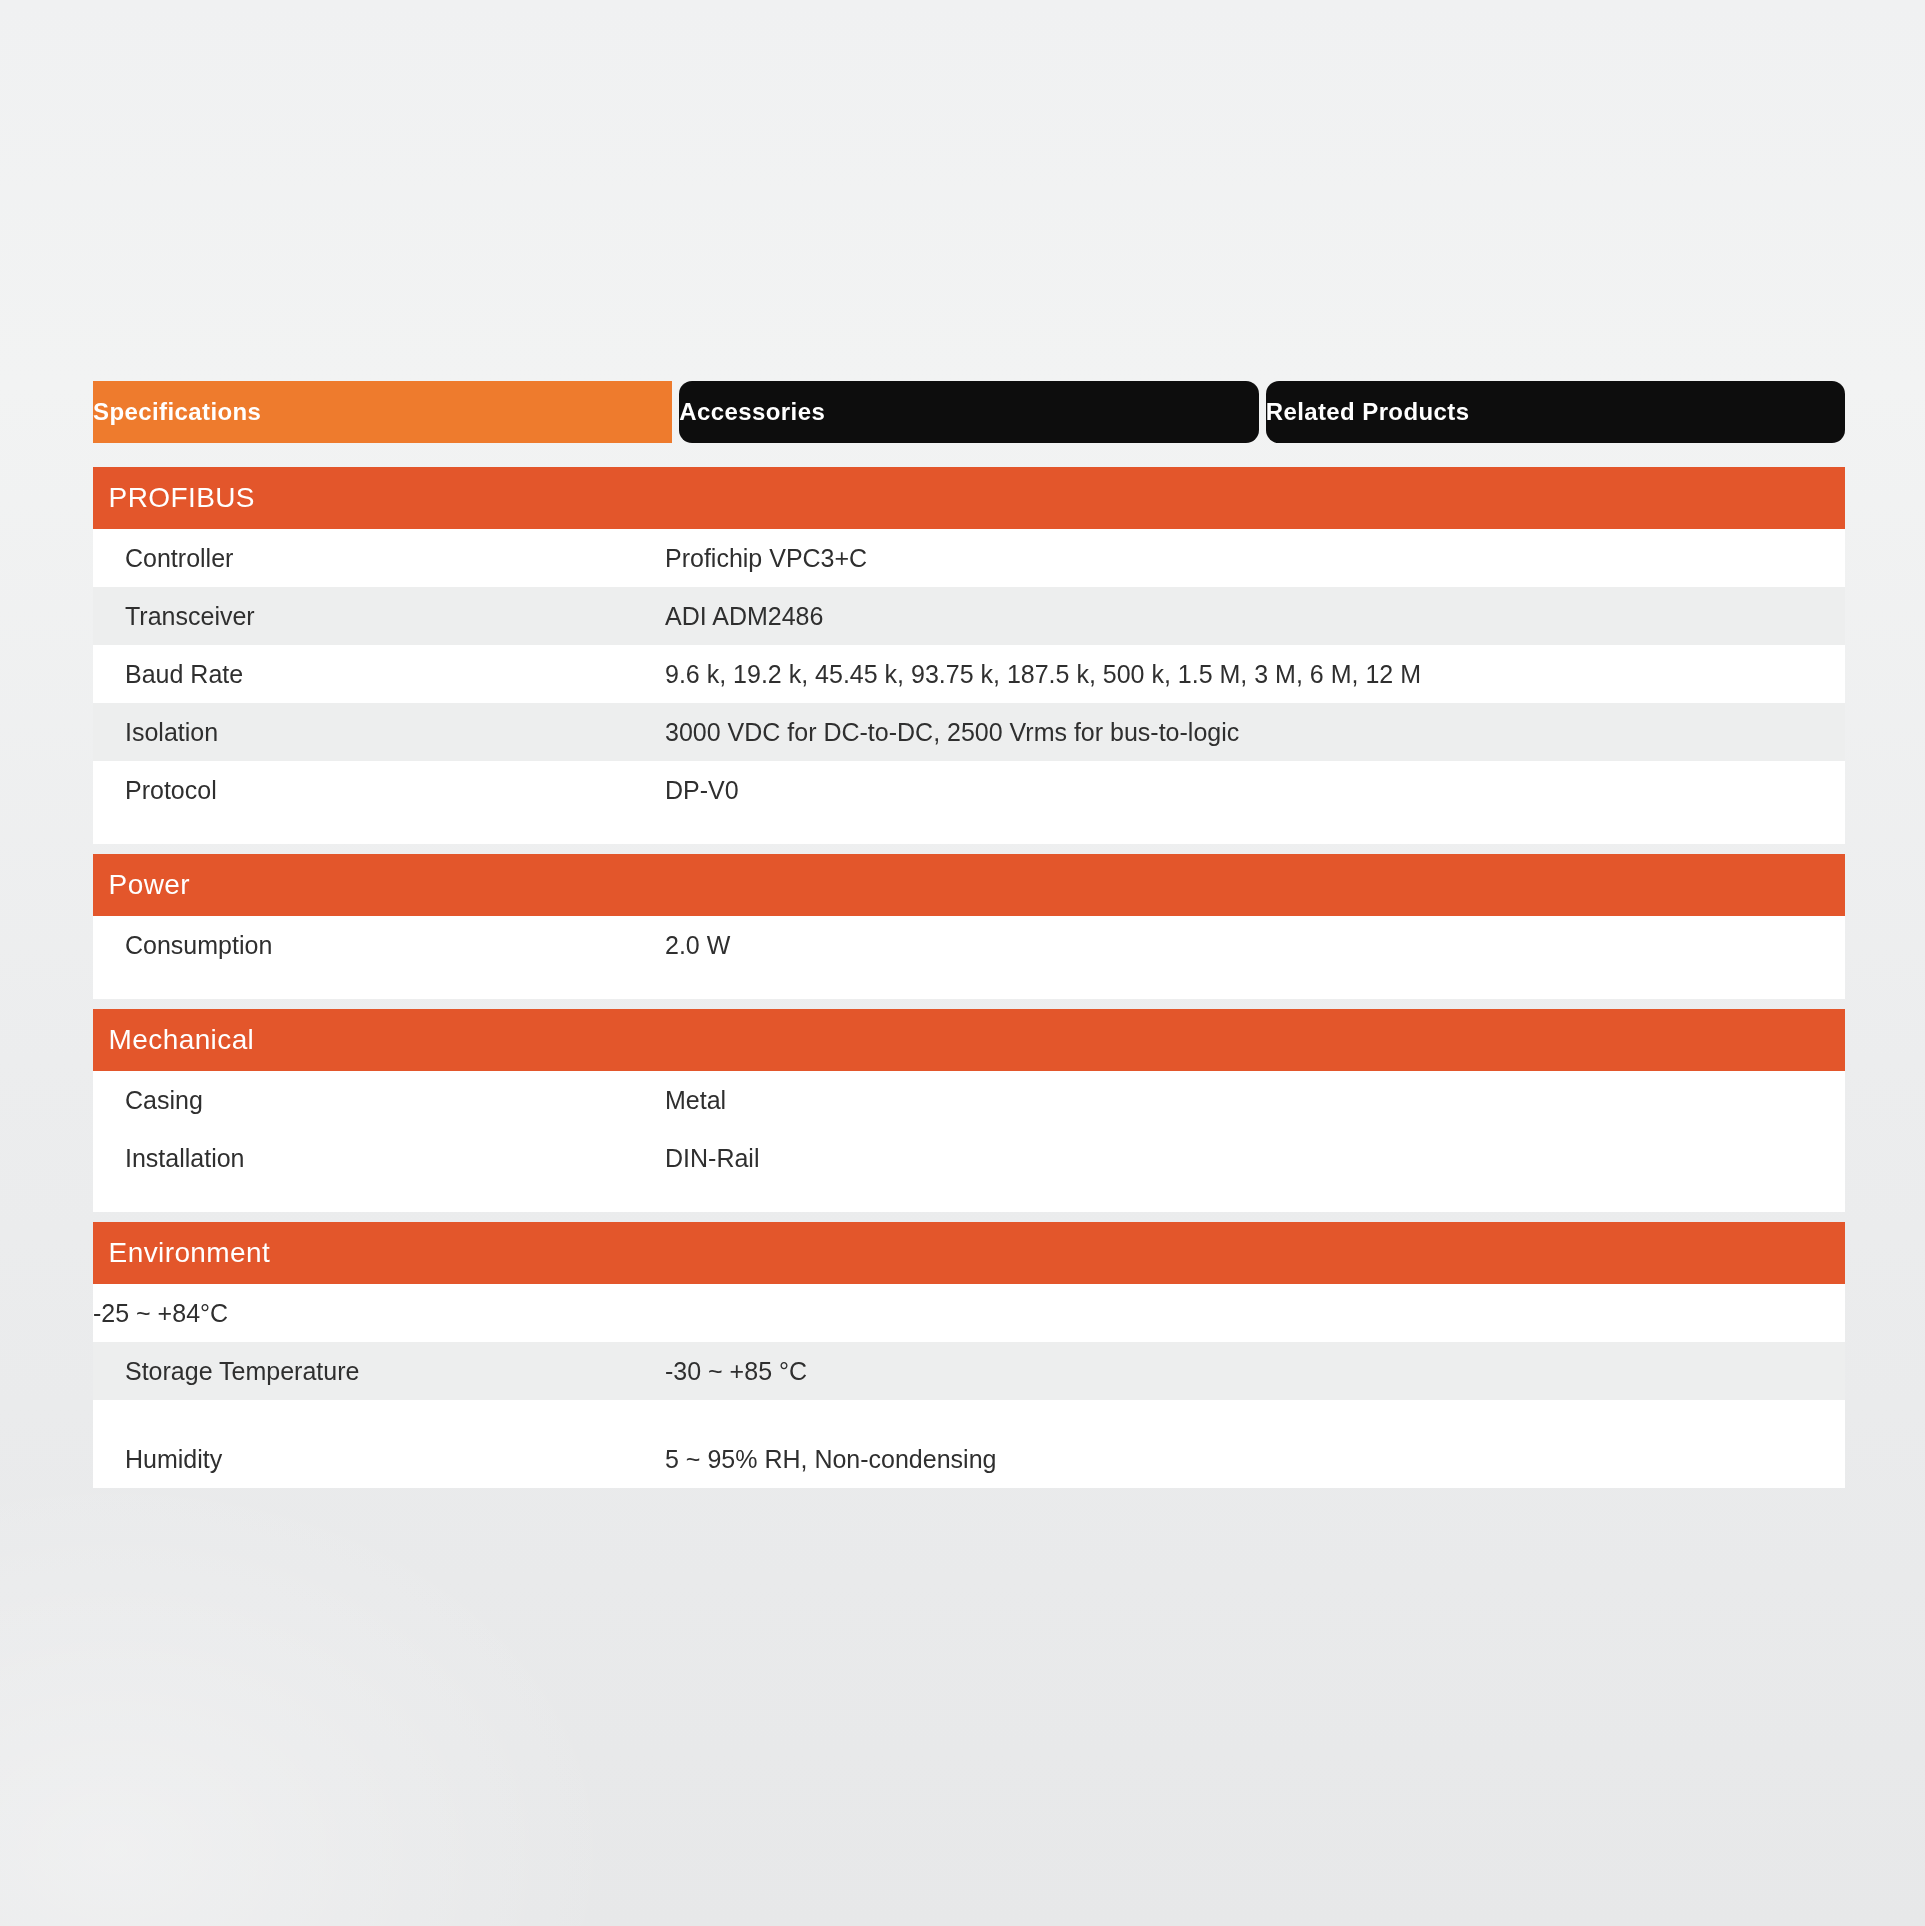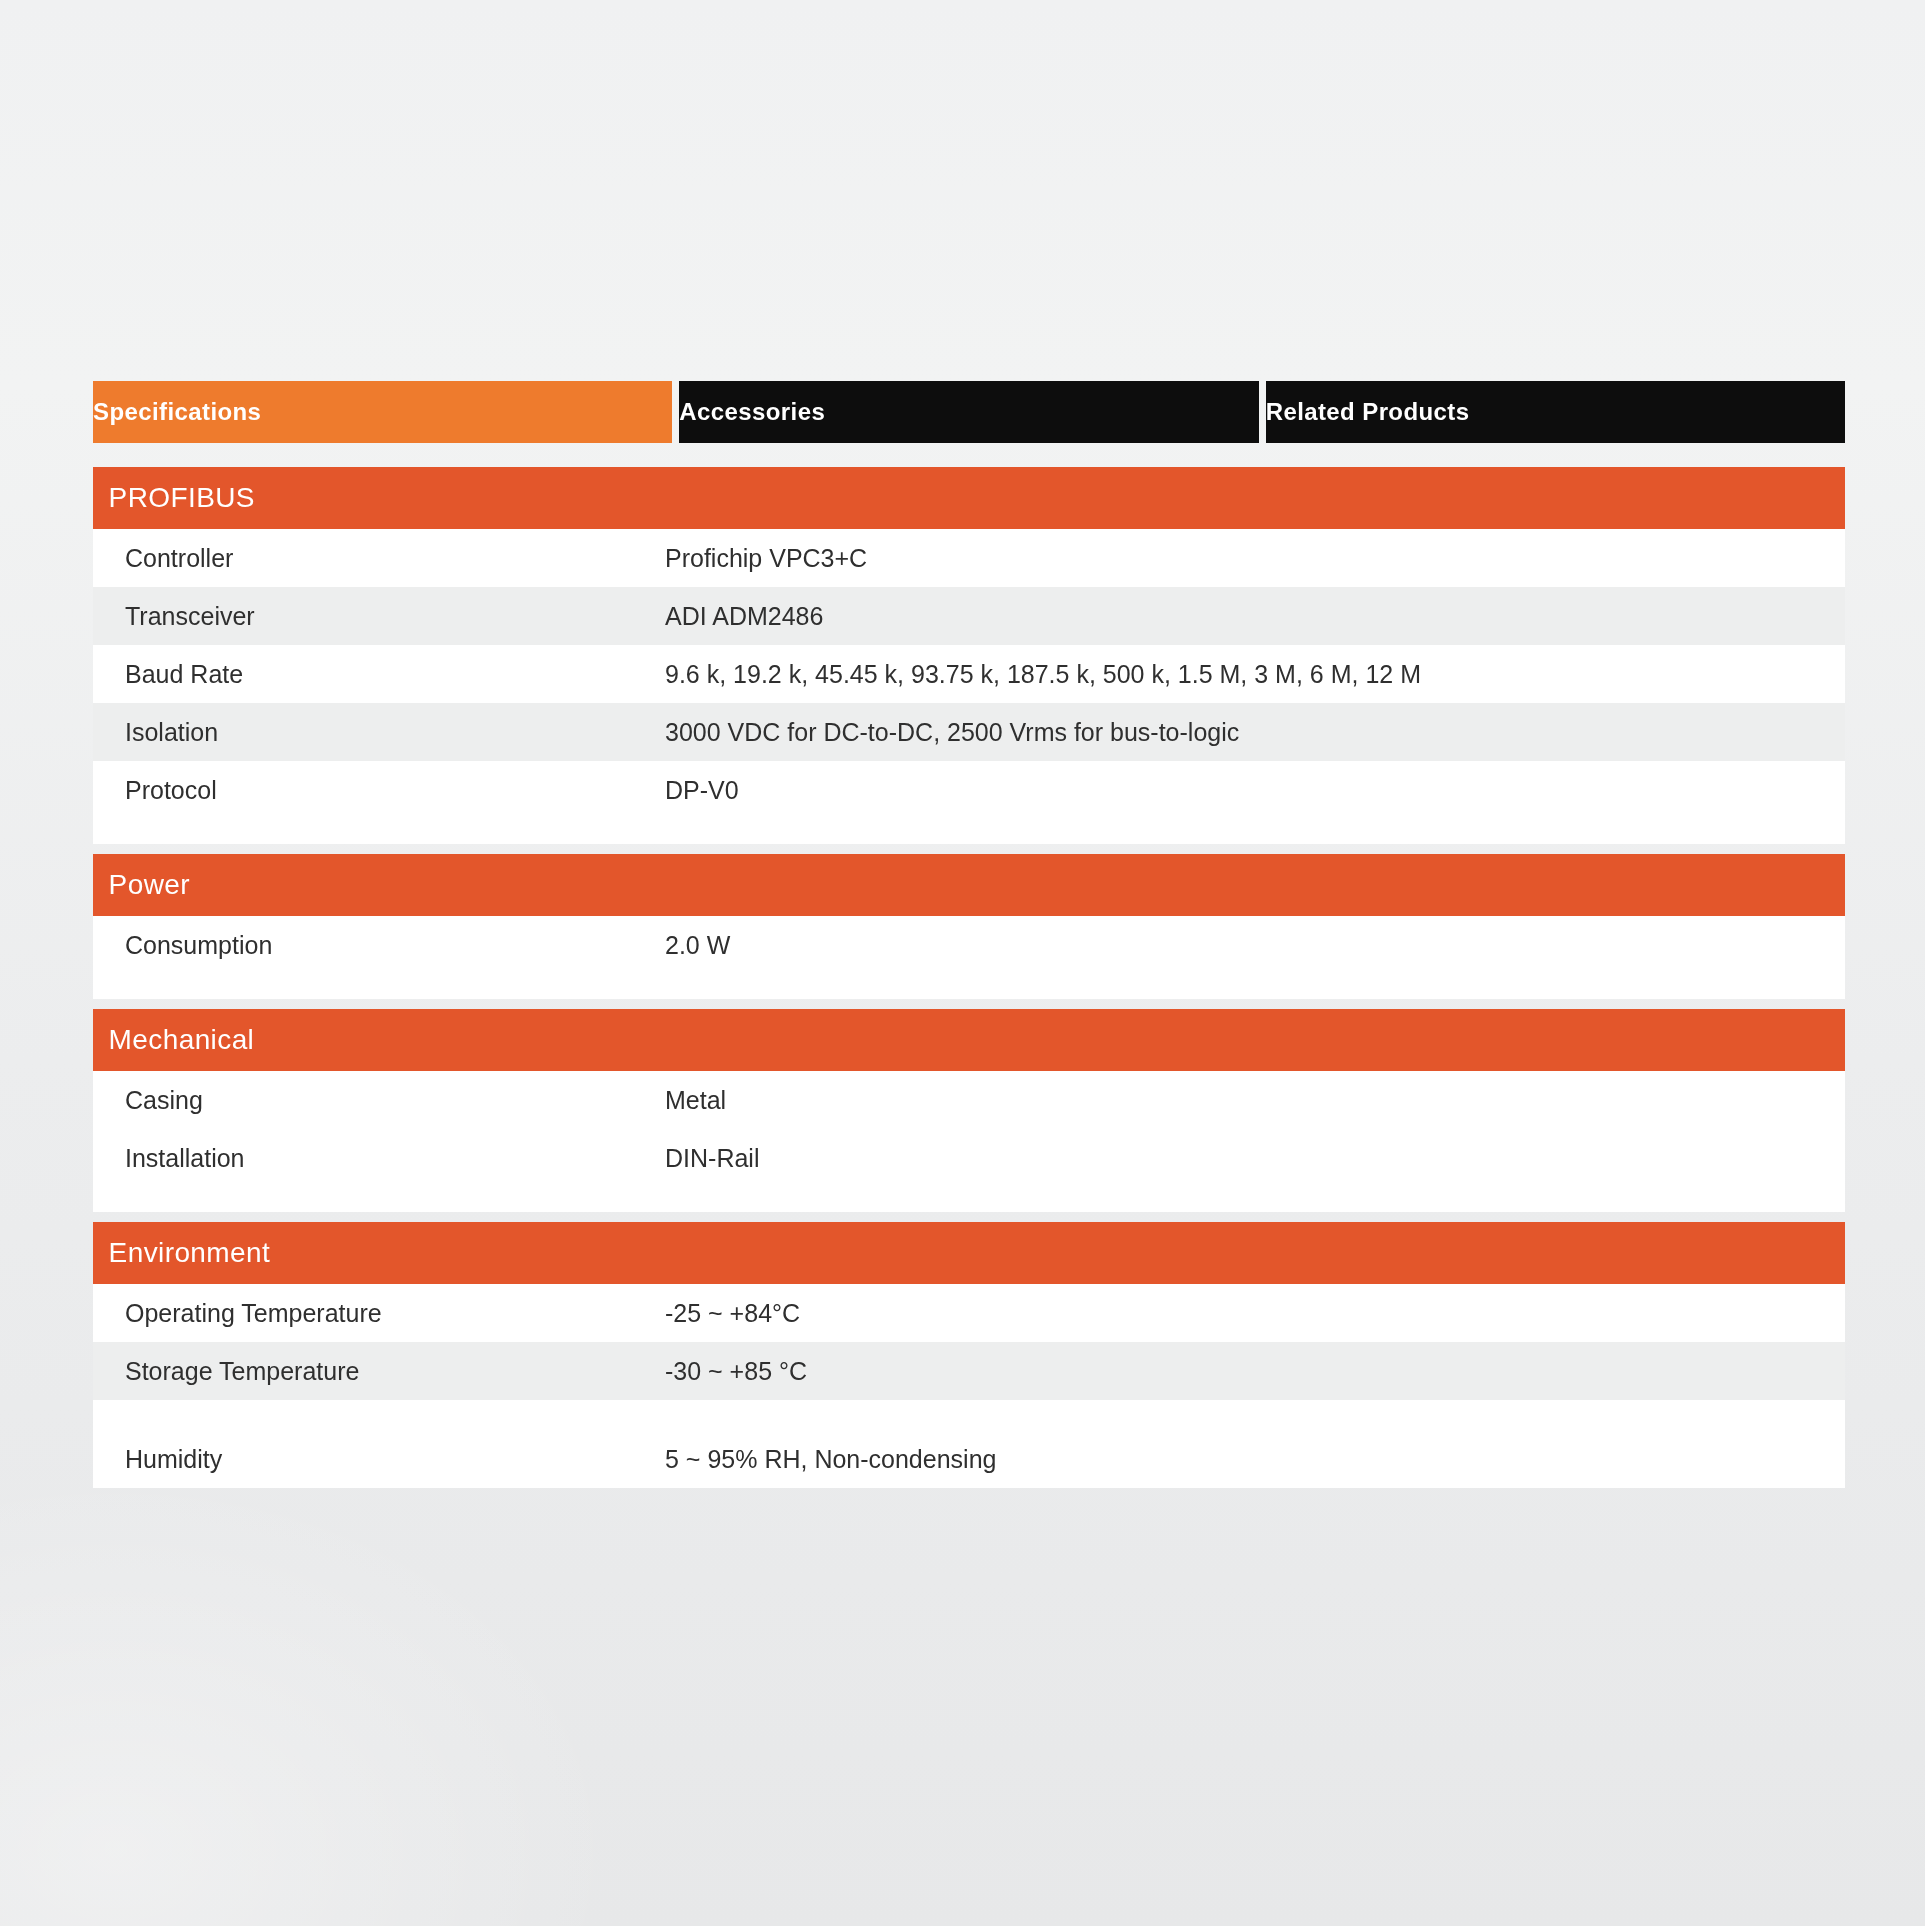--- a/index.html
+++ b/index.html
@@ -27,21 +27,21 @@
     height: 62px;
     line-height: 62px;
     text-align: left;
     font-size: 24px;
     font-weight: bold;
     color: #ffffff;
     cursor: pointer;
     letter-spacing: 0.4px;
   }
   .tab.active   { background: #ee7b2d; }
-  .tab.inactive { background: #0d0d0d; }
+  .tab.inactive { background: #0d0d0d; border-radius: 13px; }
   
   .spec-table { margin-top: 24px; }
   .section { margin-bottom: 10px; }
   .section-header {
     height: 62px;
     line-height: 62px;
     background: #e3562b;
     color: #ffffff;
     font-size: 28px;
     font-weight: normal;
@@ -120,21 +120,20 @@
       </div>
       <div class="row tall">
         <div class="label">Installation</div>
         <div class="value">DIN-Rail</div>
       </div>
     </div>
 
     <div class="section">
       <div class="section-header">Environment</div>
       <div class="row">
-        <div class="label">Operating Temperature</div>
         <div class="value">-25 ~ +84°C</div>
       </div>
       <div class="row alt">
         <div class="label">Storage Temperature</div>
         <div class="value">-30 ~ +85 °C</div>
       </div>
       <div class="row tall-sm">
         <div class="label">Humidity</div>
         <div class="value">5 ~ 95% RH, Non-condensing</div>
       </div>

